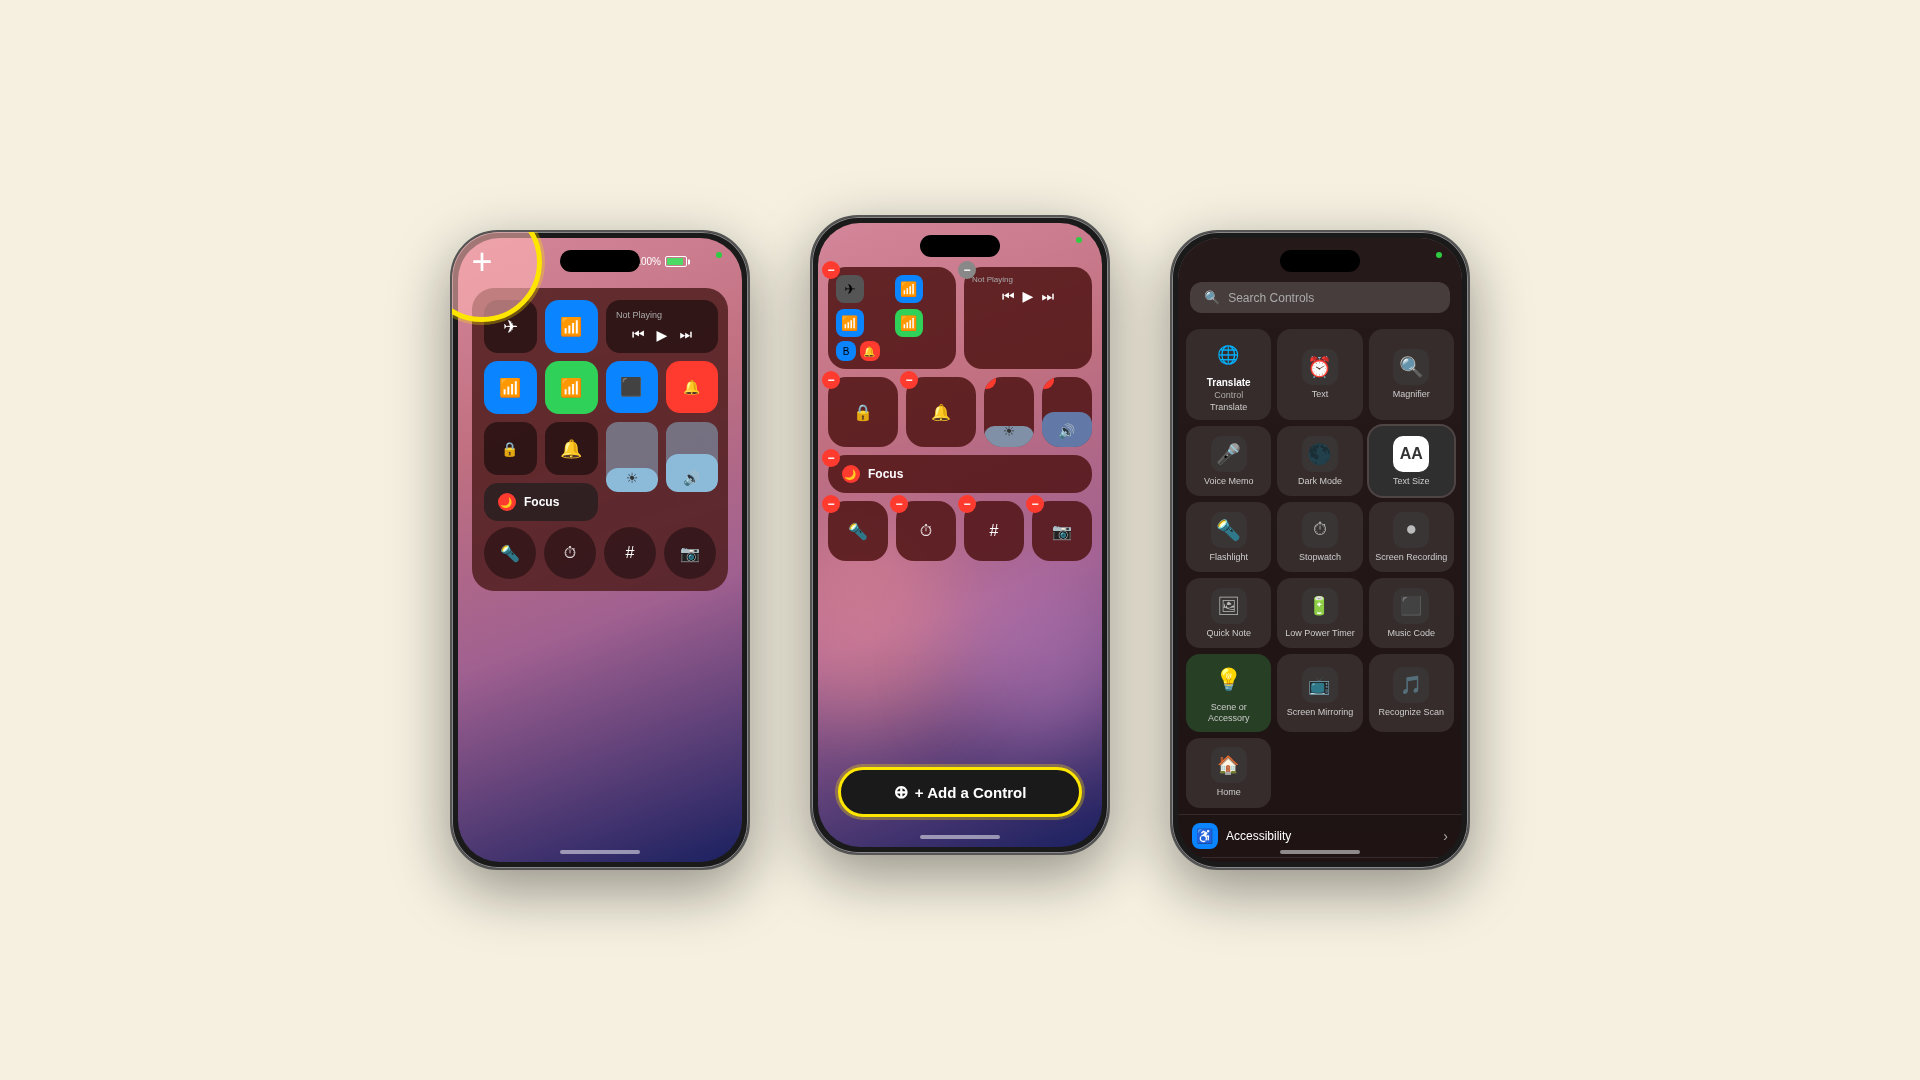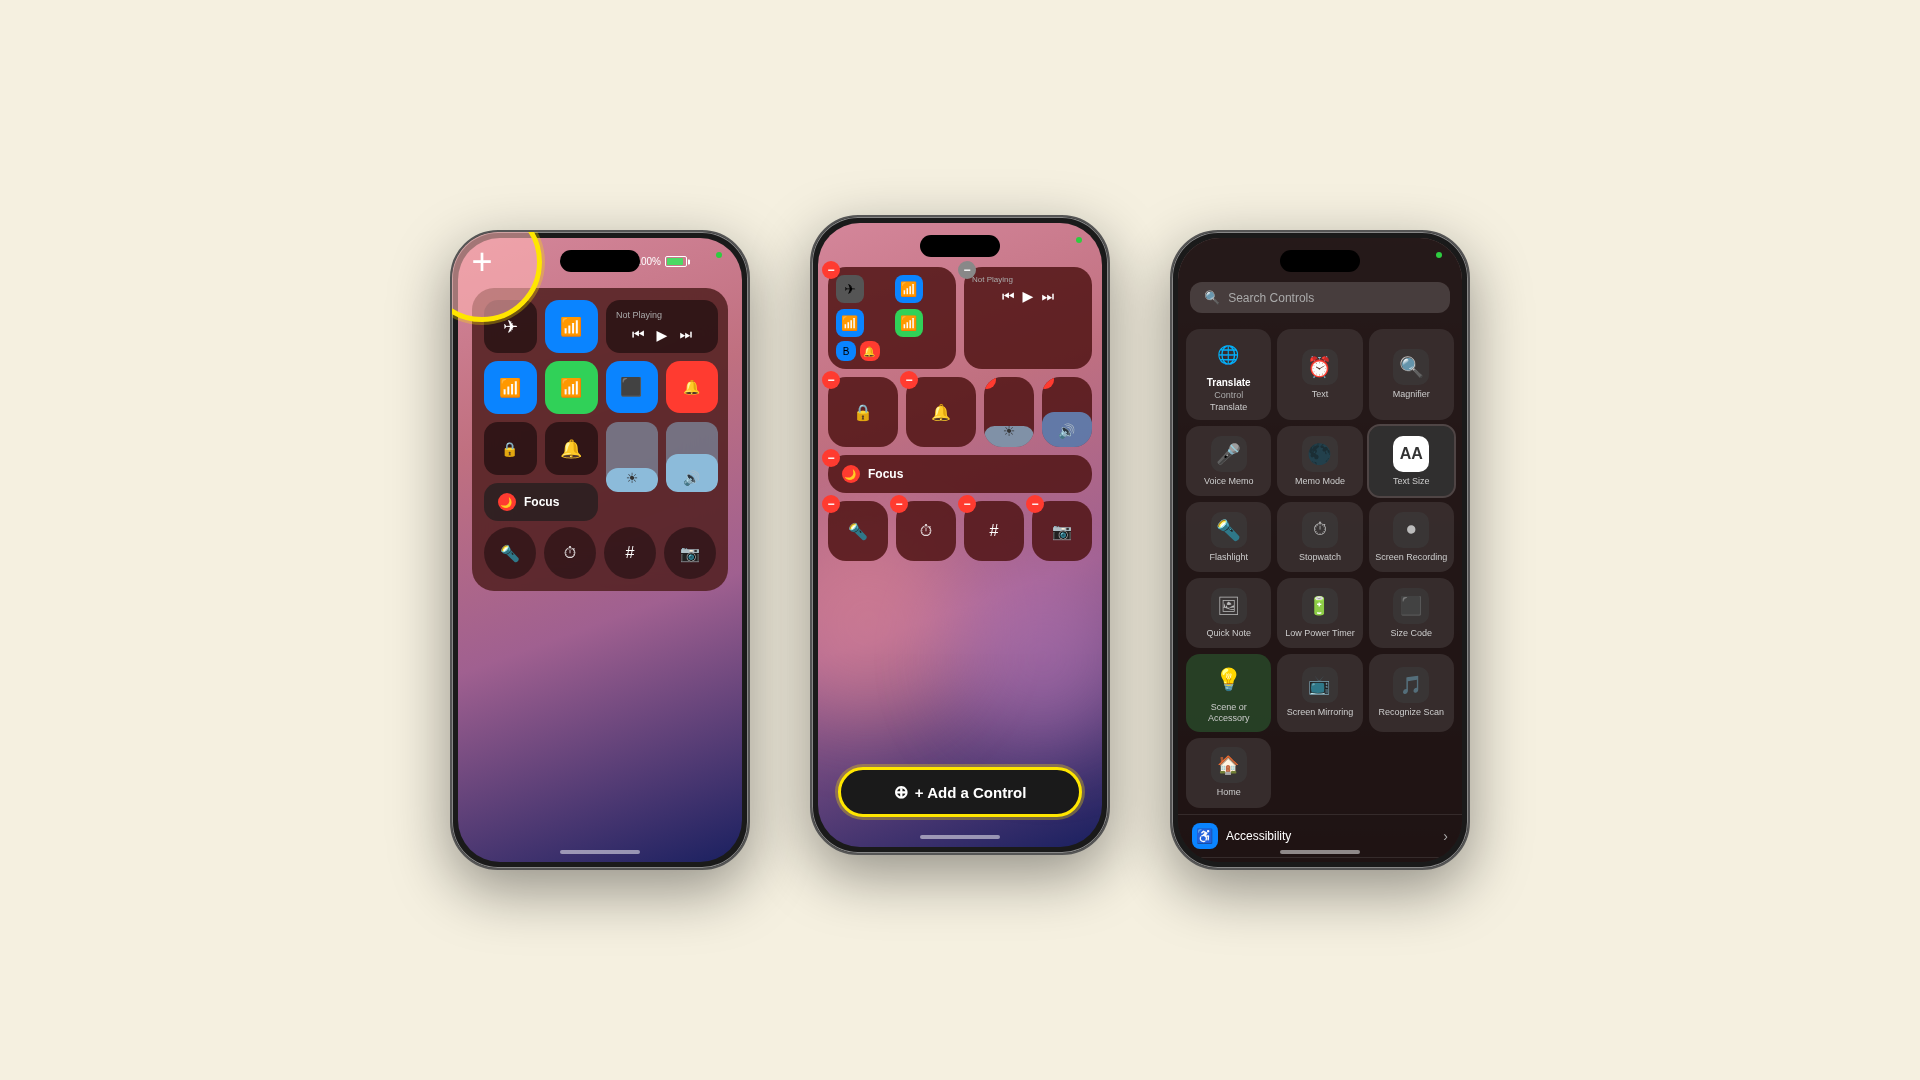--- a/index.html
+++ b/index.html
@@ -368,21 +368,20 @@
       flex-direction: column;
       align-items: center;
       justify-content: center;
       gap: 4px;
       min-height: 70px;
     }
 
     .ctrl-grid-item.highlighted {
       background: rgba(50,50,50,0.9);
       outline: 2px solid rgba(255,255,255,0.2);
-      border-radius: 11px;
     }
 
     .ctrl-grid-icon {
       width: 36px;
       height: 36px;
       border-radius: 10px;
       display: flex;
       align-items: center;
       justify-content: center;
       font-size: 18px;
@@ -657,21 +656,21 @@
           <div class="ctrl-grid-icon" style="background:rgba(60,60,60,0.6);">
             <span style="font-size:20px;color:#ff4040;">🎤</span>
           </div>
           <div class="ctrl-grid-label">Voice Memo</div>
         </div>
 
         <div class="ctrl-grid-item">
           <div class="ctrl-grid-icon" style="background:rgba(60,60,60,0.6);">
             <span style="font-size:20px;">🌑</span>
           </div>
-          <div class="ctrl-grid-label">Memo Mode</div>
+          <div class="ctrl-grid-label">Dark Mode</div>
         </div>
 
         <div class="ctrl-grid-item highlighted">
           <div class="ctrl-grid-icon" style="background:white;">
             <span style="font-size:16px;color:#333;font-weight:bold;">AA</span>
           </div>
           <div class="ctrl-grid-label">Text Size</div>
         </div>
 
         <div class="ctrl-grid-item">
@@ -706,21 +705,21 @@
           <div class="ctrl-grid-icon" style="background:rgba(60,60,60,0.6);">
             <span style="font-size:18px;color:#bbb;">🔋</span>
           </div>
           <div class="ctrl-grid-label">Low Power Timer</div>
         </div>
 
         <div class="ctrl-grid-item">
           <div class="ctrl-grid-icon" style="background:rgba(60,60,60,0.6);">
             <span style="font-size:18px;color:#bbb;">⬛</span>
           </div>
-          <div class="ctrl-grid-label">Size Code</div>
+          <div class="ctrl-grid-label">Music Code</div>
         </div>
 
         <div class="scene-accessory-item" style="grid-column: span 1; background: rgba(40,70,40,0.85);">
           <div class="ctrl-grid-icon">
             <span style="font-size:22px;color:#fff;">💡</span>
           </div>
           <div class="ctrl-grid-label">Scene or Accessory</div>
         </div>
 
         <div class="ctrl-grid-item">

